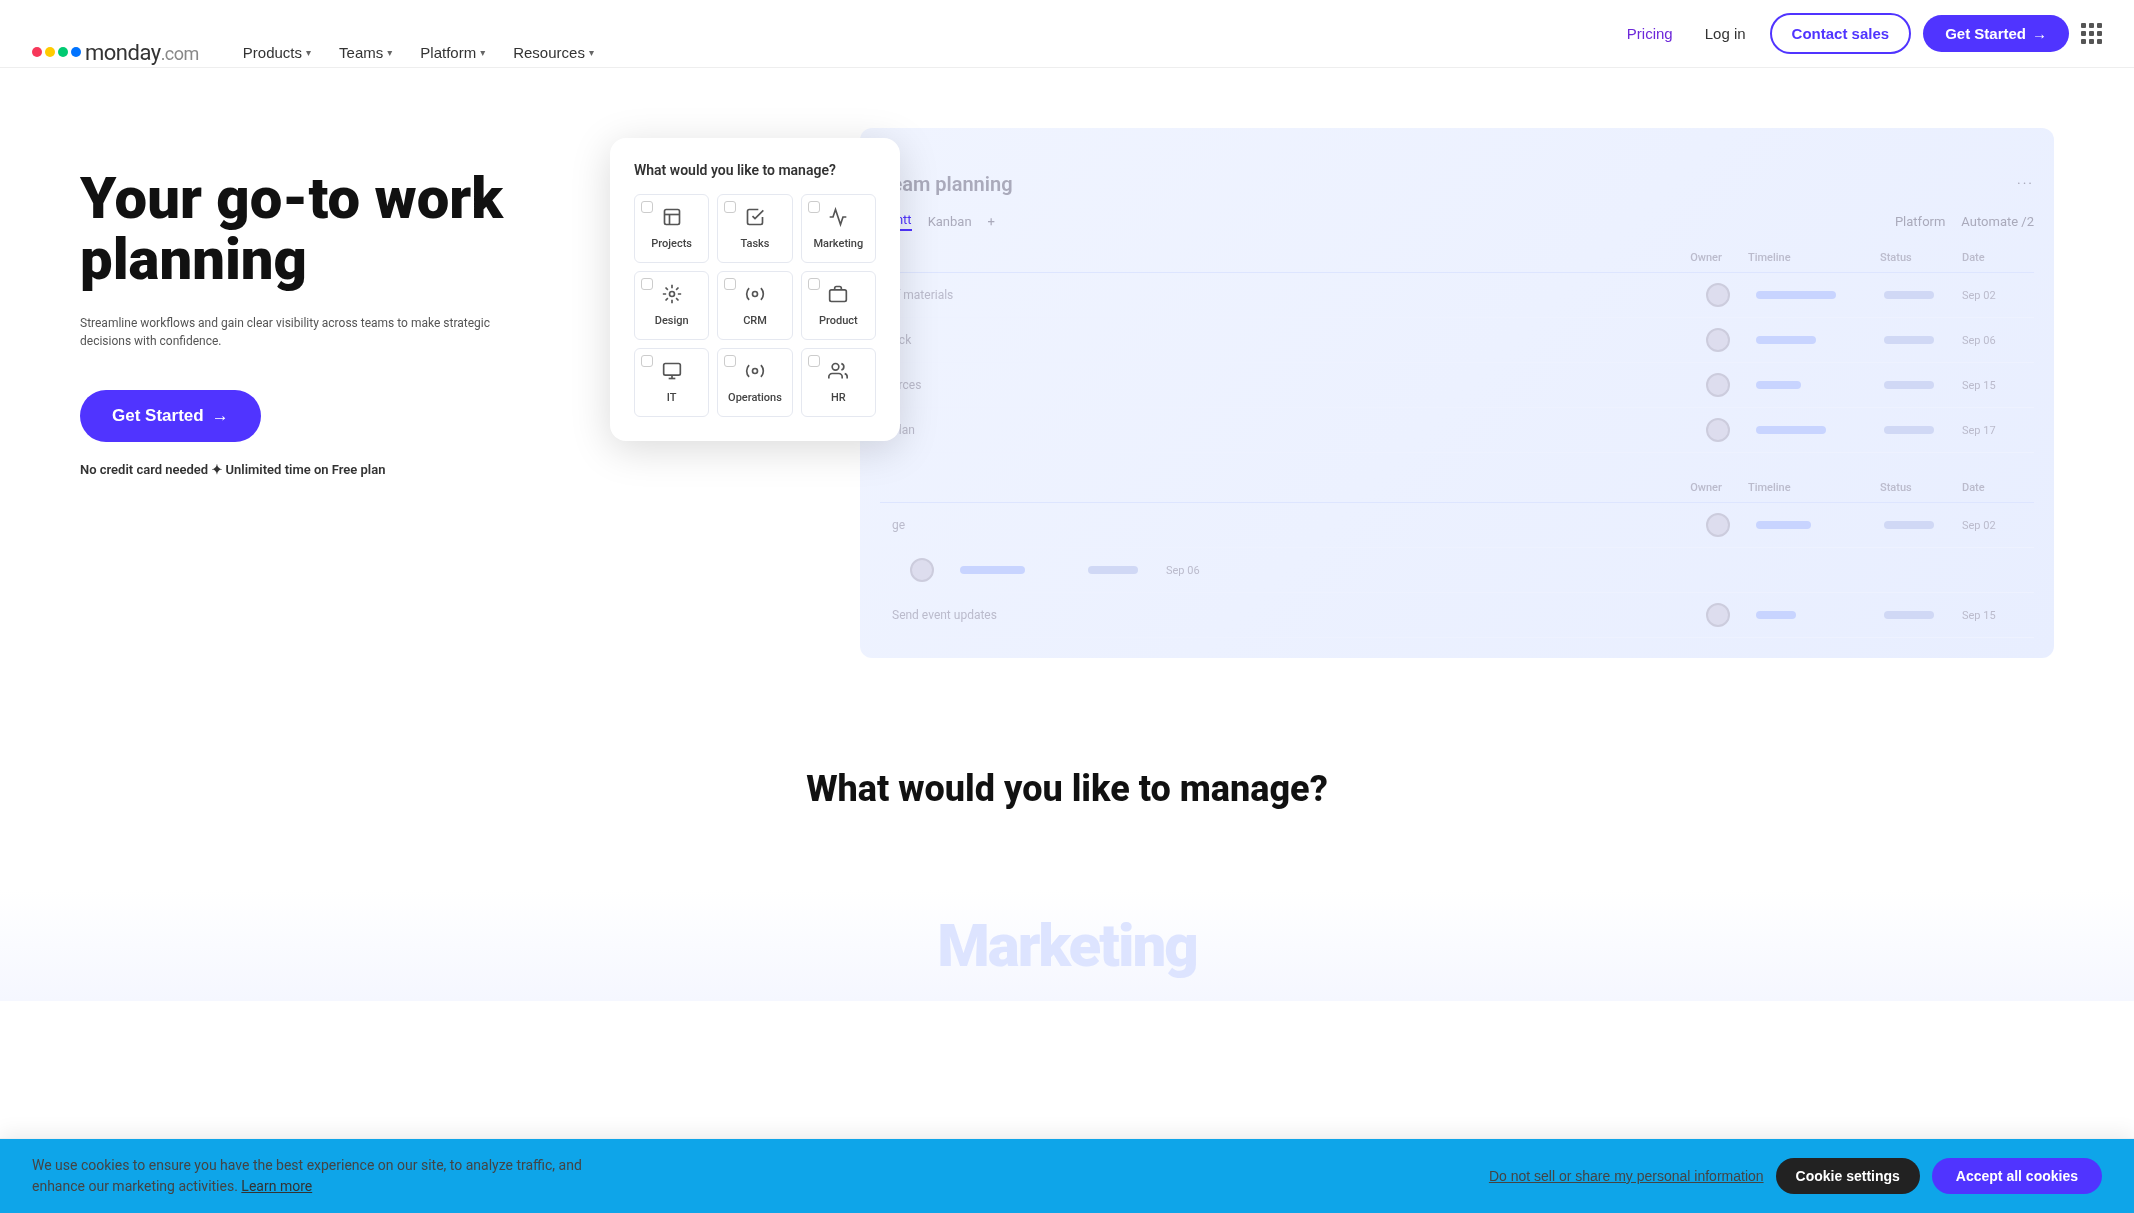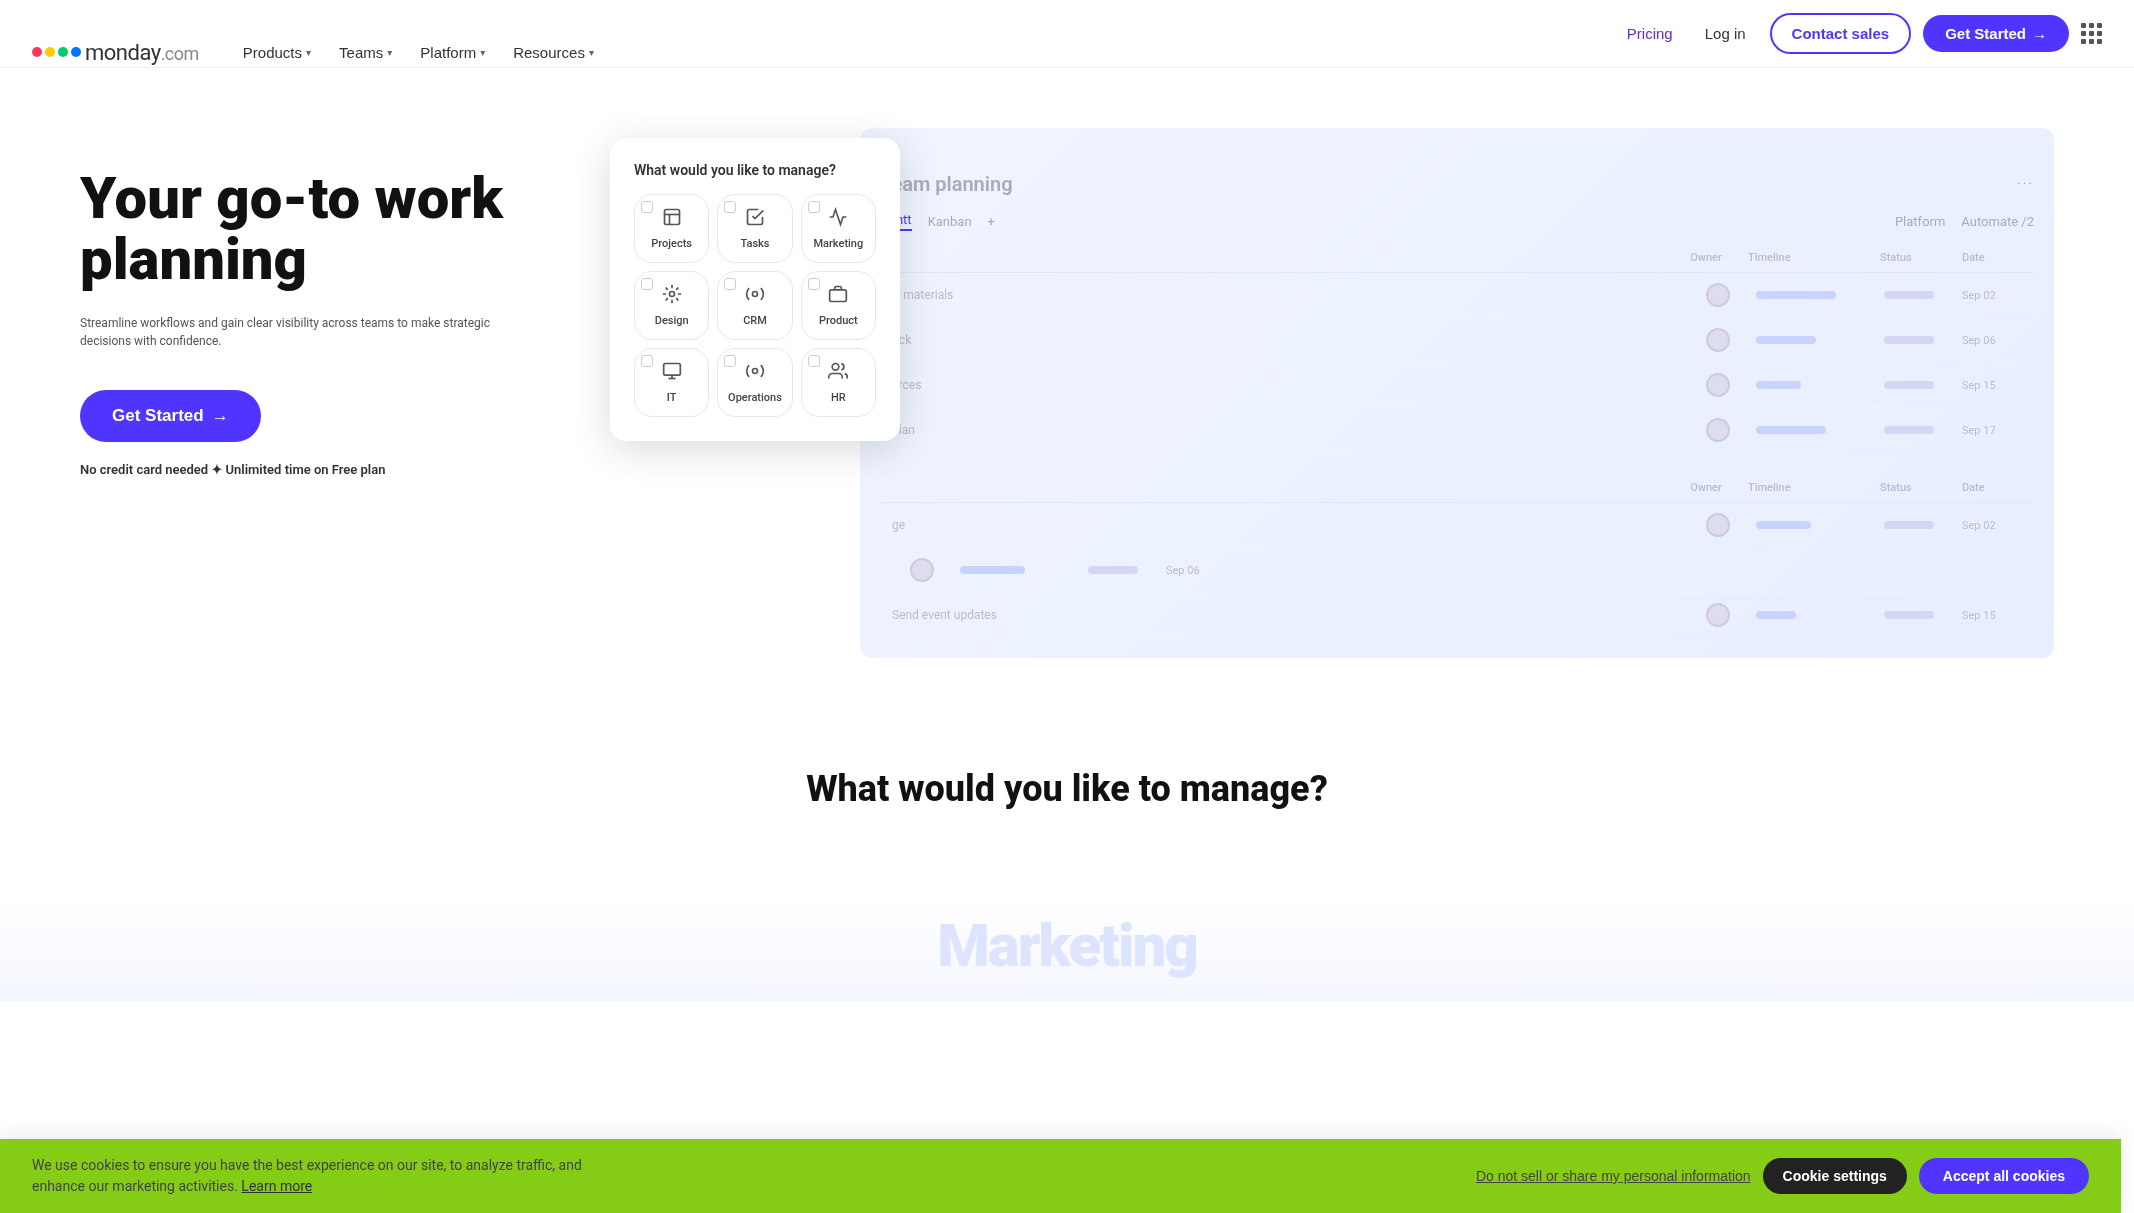--- a/index.html
+++ b/index.html
@@ -113,21 +113,21 @@
       border-radius: 16px;
       box-shadow: 0 8px 40px rgba(0,0,0,0.15);
       padding: 24px;
       width: 290px;
       z-index: 10;
     }
     .modal-title { font-size: 14px; font-weight: 600; color: #333; margin-bottom: 16px; }
     .modal-grid { display: grid; grid-template-columns: 1fr 1fr 1fr; gap: 8px; }
     .modal-item {
       display: flex; flex-direction: column; align-items: center;
-      padding: 12px 8px; border: 1.5px solid #e5e8f0; border-radius: 18px;
+      padding: 12px 8px; border: 1.5px solid #e5e8f0; border-radius: 6px;
       cursor: pointer; gap: 6px; position: relative;
     }
     .modal-checkbox {
       position: absolute; top: 6px; left: 6px;
       width: 12px; height: 12px; border: 1.5px solid #ccc; border-radius: 3px;
     }
     .modal-icon { font-size: 18px; color: #555; }
     .modal-label { font-size: 11px; color: #444; font-weight: 500; }
 
     
@@ -142,22 +142,22 @@
       background: linear-gradient(180deg, #fff 0%, #f5f7ff 100%);
       padding: 20px 80px;
       text-align: center;
     }
     .marketing-heading {
       font-size: 60px; font-weight: 900; color: #dde4ff; letter-spacing: -2px;
     }
 
     
     .cookie-banner {
-      position: fixed; bottom: 0; left: 0; right: 13px;
-      background: #84cc16; border-top: 1px solid #eee;
+      position: fixed; bottom: 0; left: 0; right: 0;
+      background: #0ea5e9; border-top: 1px solid #eee;
       padding: 16px 32px;
       display: flex; align-items: center; justify-content: space-between;
       z-index: 200; box-shadow: 0 -4px 20px rgba(0,0,0,0.08);
     }
     .cookie-text { font-size: 14px; color: #444; max-width: 600px; line-height: 1.5; }
     .cookie-link { color: #333; text-decoration: underline; cursor: pointer; }
     .cookie-actions { display: flex; align-items: center; gap: 12px; }
     .btn-cookie-settings {
       padding: 10px 20px; border-radius: 24px;
       background: #222; color: #fff; font-size: 14px; font-weight: 600;

